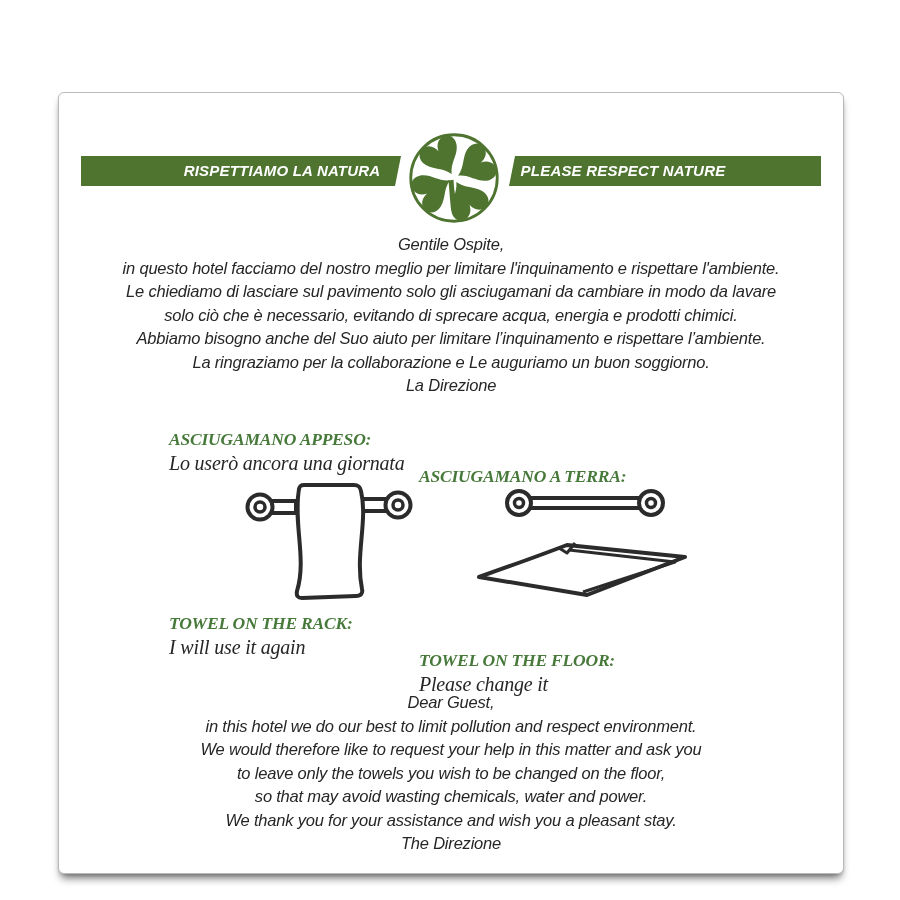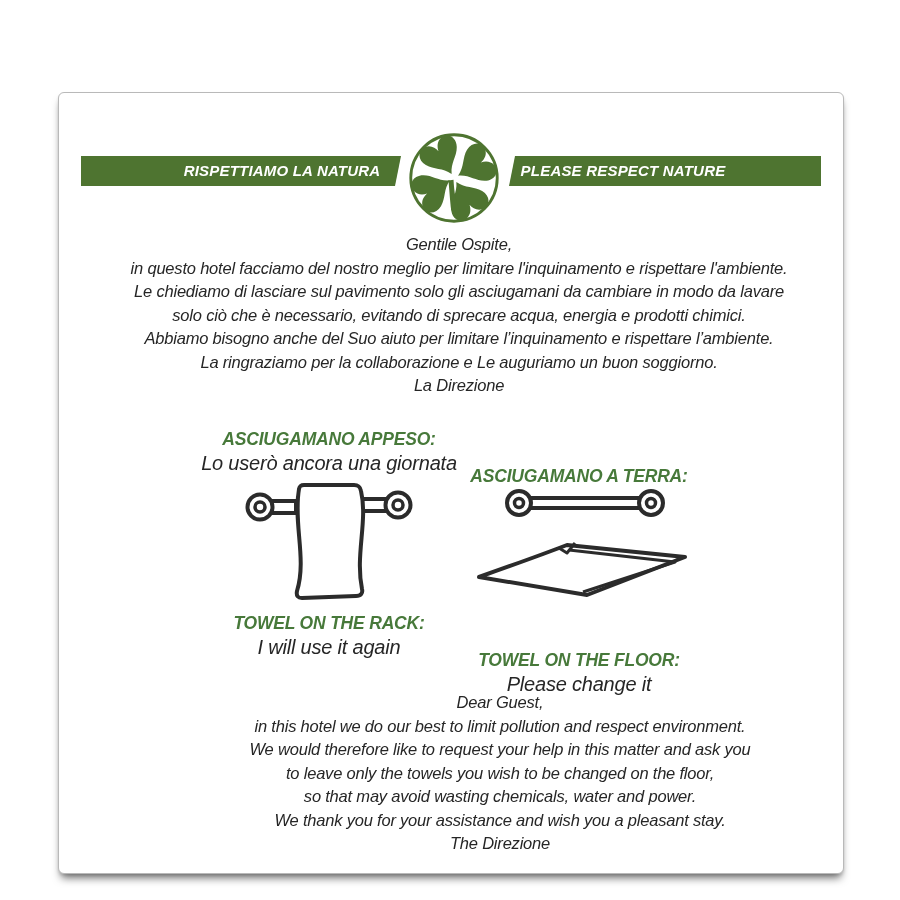--- a/index.html
+++ b/index.html
@@ -27,28 +27,28 @@
   .banner-label{
     position:absolute;top:63px;height:18px;line-height:30px;width:320px;
     color:#fff;font-style:italic;font-weight:700;font-size:15px;
     text-align:center;letter-spacing:.2px;white-space:nowrap;
   }
   .label-left{left:63px;}
   .label-right{left:404px;}
   .clover-badge{position:absolute;left:348px;top:38px;width:94px;height:94px;}
   
   .para{
-    position:absolute;left:8px;width:784px;text-align:center;
+    position:absolute;left:0;width:784px;text-align:center;
     font-style:italic;color:var(--text);
     font-size:16.5px;line-height:23.5px;letter-spacing:-.2px;
   }
   .para-it{top:140px;}
-  .para-en{top:598px;padding-left:41px;}
+  .para-en{top:598px;}
   
-  .col{position:absolute;width:320px;text-align:center;}
+  .col{position:absolute;width:320px;font-family:Liberation Serif, serif;}
   .col-left{left:110px;}
   .col-right{left:360px;margin-top:37px;}
   .row-headings{top:336px;}
   .row-labels{top:520px;}
   .sec-title{
     color:var(--heading-green);font-weight:700;font-style:italic;
     font-size:17.5px;letter-spacing:-.2px;white-space:nowrap;
   }
   .sec-sub{
     color:var(--text);font-style:italic;font-size:20px;

